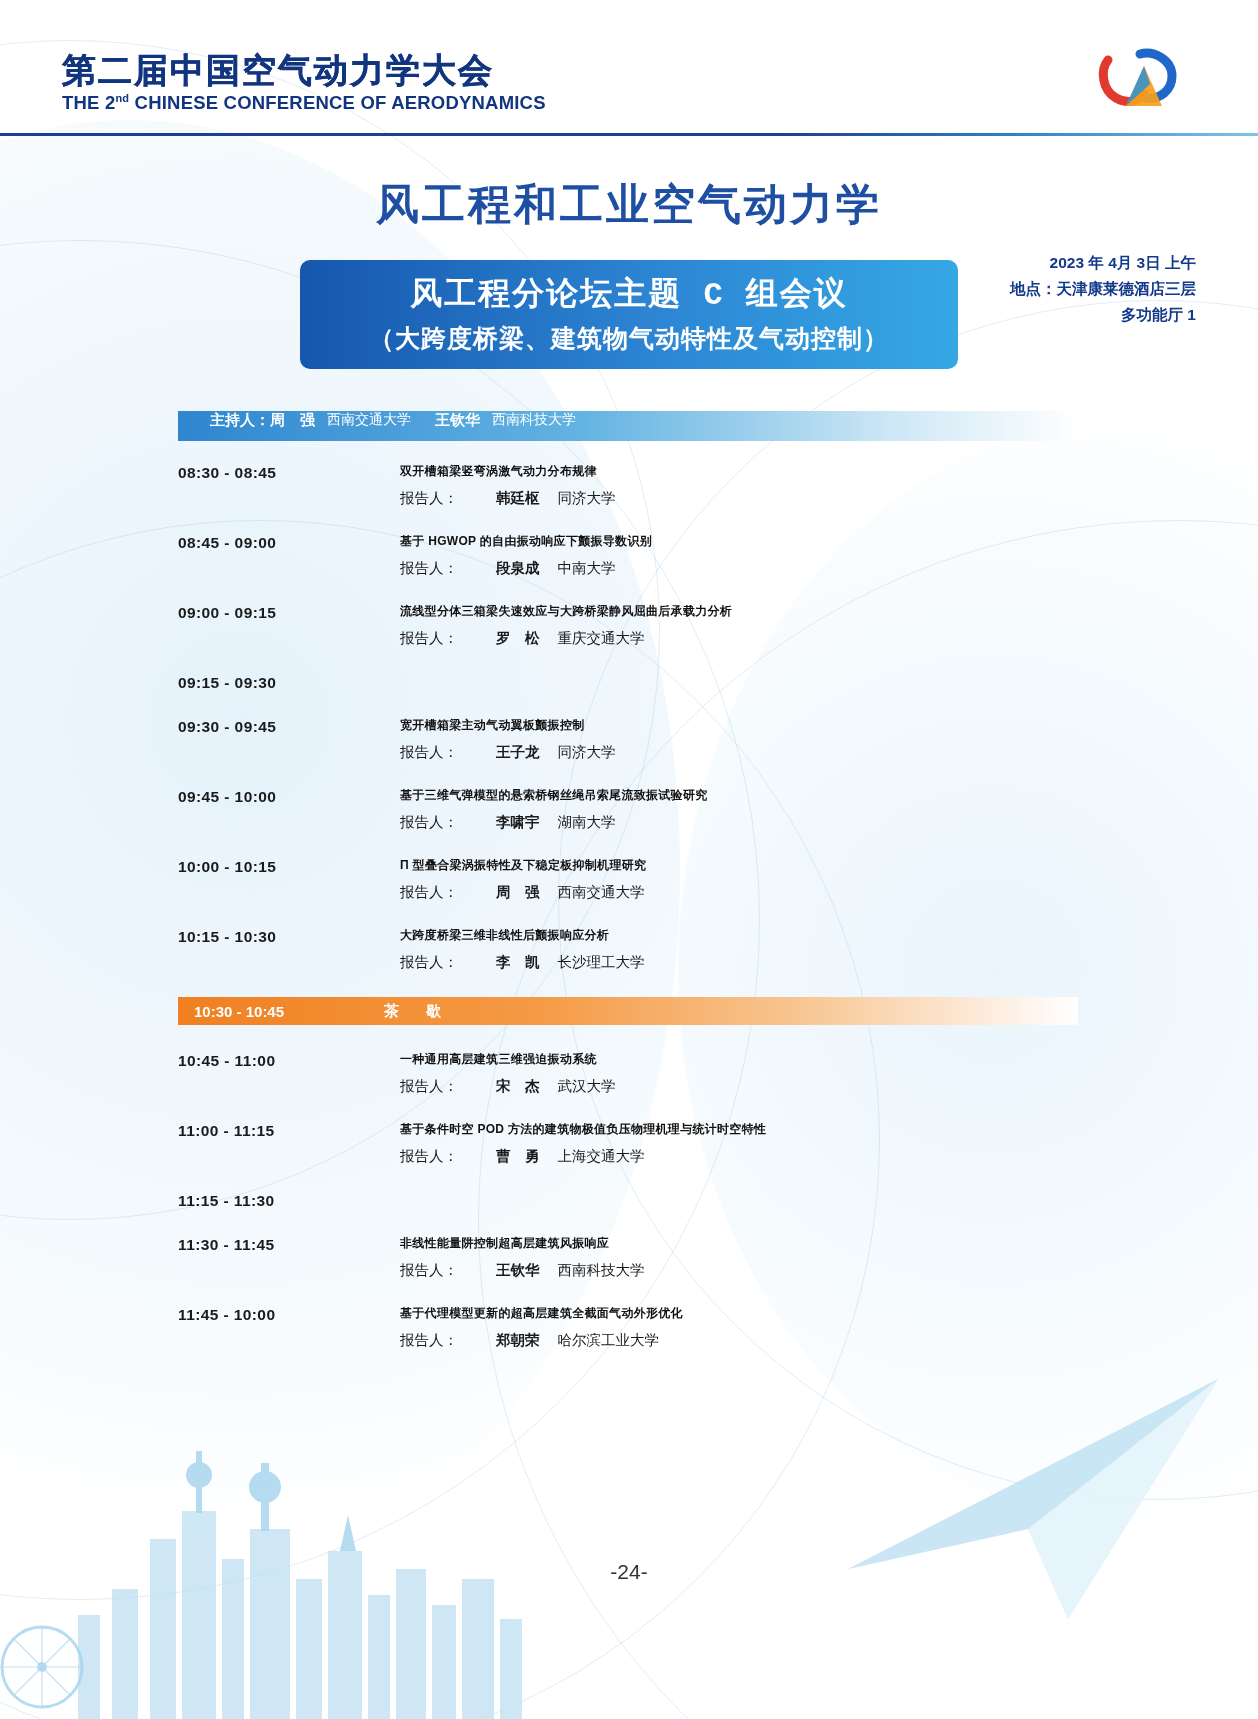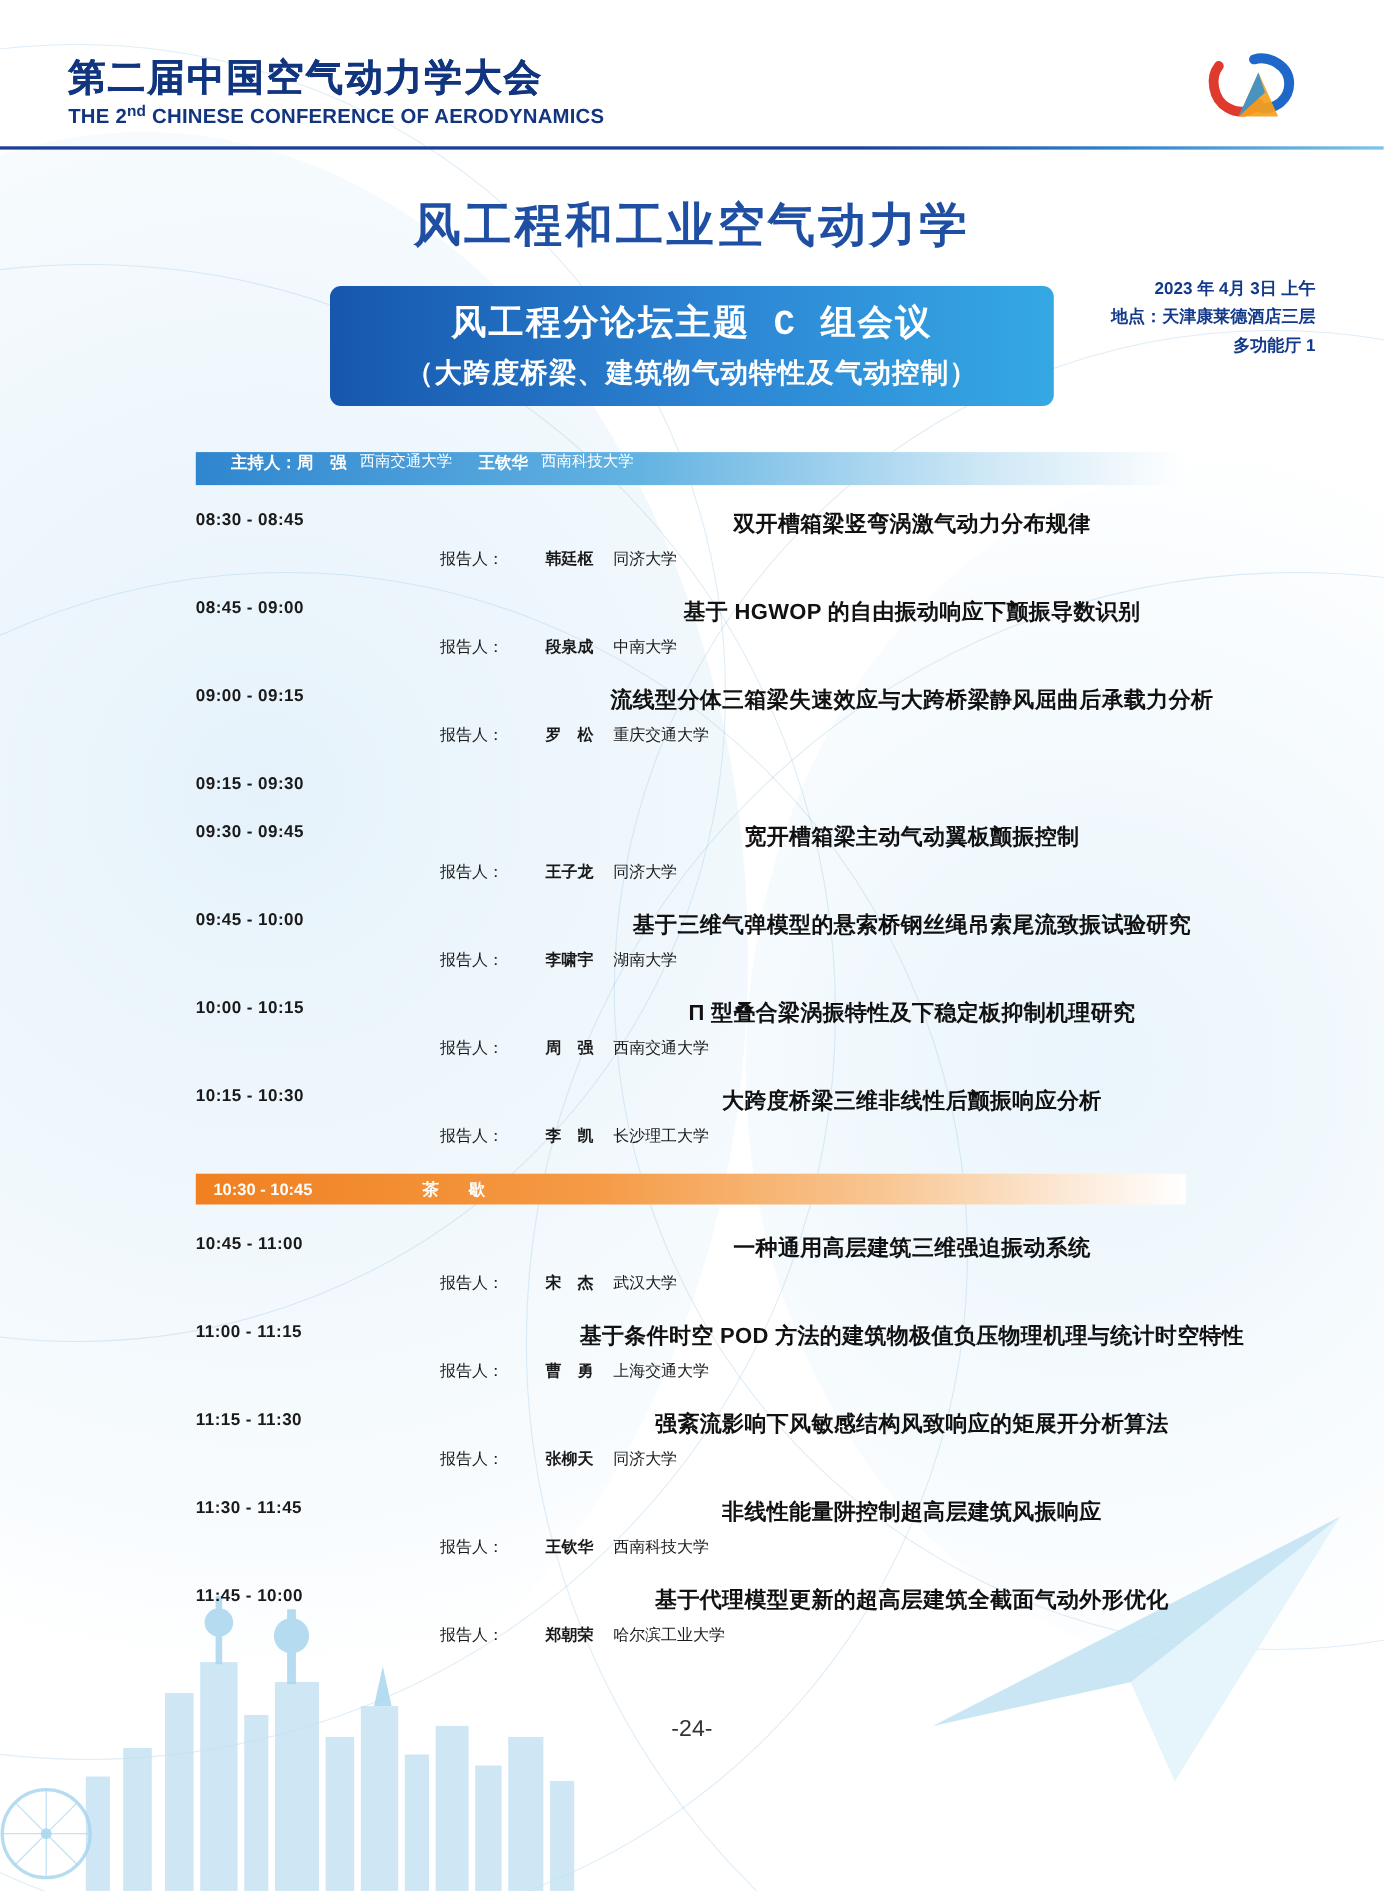--- a/index.html
+++ b/index.html
@@ -61,21 +61,21 @@
     color: #12357f;
     font-family: "DejaVu Sans", "Liberation Sans", sans-serif;
     -webkit-text-stroke: 0.4px #12357f;
   }
   .logo-en {
     position: absolute; left: 62px; top: 92px;
     font-size: 18.5px; font-weight: bold; letter-spacing: 0.2px;
     color: #12357f;
     font-family: "Liberation Sans", sans-serif;
   }
-  .logo-en sup { font-size: 14px; }
+  .logo-en sup { font-size: 11px; }
   .logo-mark { position: absolute; right: 70px; top: 44px; width: 92px; height: 72px; }
 
   
   .main-title {
     margin-top: 42px;
     text-align: center;
     font-size: 43px;
     font-weight: bold;
     letter-spacing: 3px;
     color: #1f4fa3;
@@ -127,25 +127,24 @@
   .row .time {
     width: 222px;
     font-size: 15.5px;
     color: #1a1a1a;
     font-weight: bold;
     padding-top: 1px;
     letter-spacing: 0.4px;
   }
   .row .body { flex: 1; }
   .row .talk-title {
-    font-size: 20px;
+    font-size: 12px;
     font-weight: bold;
     color: #111111;
     letter-spacing: 0.3px;
-    text-align: center;
   }
   .row .speaker {
     margin-top: 9px;
     font-size: 14.5px;
     color: #1a1a1a;
   }
   .row .speaker .lab { color: #1a1a1a; }
   .row .speaker .nm { font-weight: bold; margin-left: 38px; }
   .row .speaker .org { margin-left: 18px; }
 
@@ -361,26 +360,20 @@
       <div class="body">
         <div class="talk-title">基于条件时空 POD 方法的建筑物极值负压物理机理与统计时空特性</div>
         <div class="speaker">
           <span class="lab">报告人：</span><span class="nm">曹　勇</span><span class="org">上海交通大学</span>
         </div>
       </div>
     </div>
 
     <div class="row">
       <div class="time">11:15 - 11:30</div>
-      <div class="body">
-        <div class="talk-title">强紊流影响下风敏感结构风致响应的矩展开分析算法</div>
-        <div class="speaker">
-          <span class="lab">报告人：</span><span class="nm">张柳天</span><span class="org">同济大学</span>
-        </div>
-      </div>
     </div>
 
     <div class="row">
       <div class="time">11:30 - 11:45</div>
       <div class="body">
         <div class="talk-title">非线性能量阱控制超高层建筑风振响应</div>
         <div class="speaker">
           <span class="lab">报告人：</span><span class="nm">王钦华</span><span class="org">西南科技大学</span>
         </div>
       </div>

